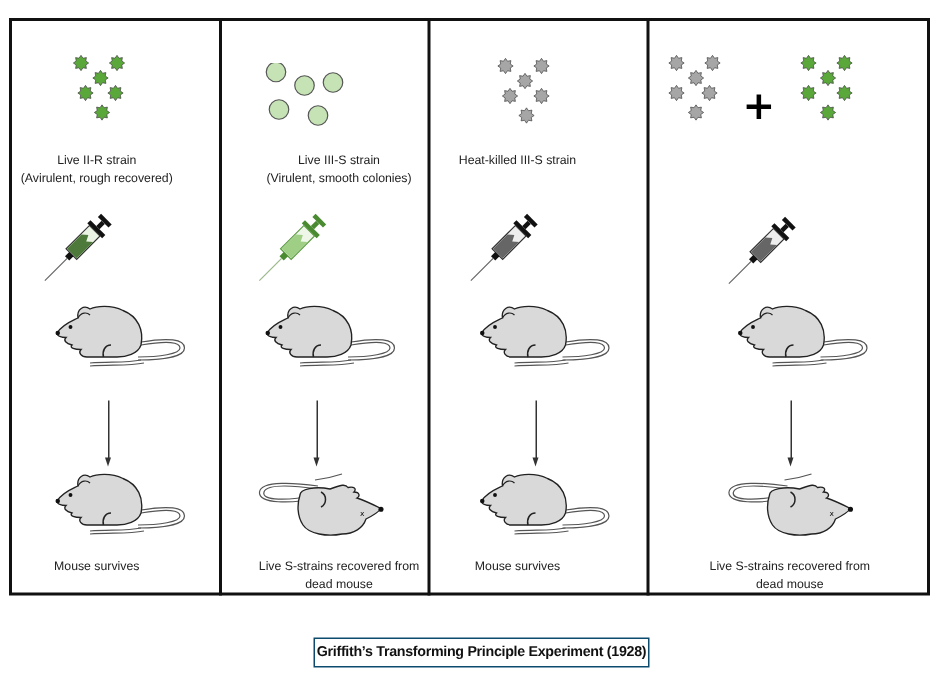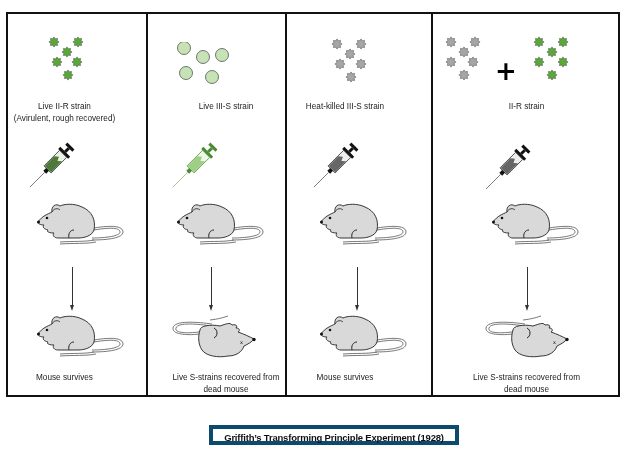--- a/index.html
+++ b/index.html
@@ -5,22 +5,22 @@
   html, body { margin: 0; padding: 0; background: #ffffff; }
   body { width: 625px; height: 458px; position: relative; overflow: hidden;
          font-family: "Liberation Sans", sans-serif; color: #1a1a1a; }
   .frame { position: absolute; left: 6px; top: 12px; width: 614px; height: 385px;
            border: 2px solid #111; box-sizing: border-box; }
   .panel { position: absolute; top: 12px; height: 385px; box-sizing: border-box; }
   .divider { position: absolute; top: 12px; width: 2px; height: 385px; background: #111; }
   .label { position: absolute; left: 0; right: 0; text-align: center; font-size: 8.2px;
            line-height: 11.5px; color: #222; }
   .icon { position: absolute; }
-  .title-box { position: absolute; left: 209px; top: 425px; width: 250px; height: 20px;
-               border: 4px solid #0c4a6e; box-sizing: border-box; text-align: center;
+  .title-box { position: absolute; left: 209px; top: 425px; width: 224px; height: 20px;
+               border: 1px solid #0c4a6e; box-sizing: border-box; text-align: center;
                font-size: 9.5px; font-weight: bold; line-height: 18px; color: #111;
                letter-spacing: -0.2px; }
   .arrow-line { position: absolute; width: 1px; background: #333; }
   .arrow-head { position: absolute; width: 0; height: 0; border-left: 2.5px solid transparent;
                 border-right: 2.5px solid transparent; border-top: 6px solid #333; }
   .plus { position: absolute; font-weight: bold; font-size: 26px; line-height: 26px; color: #000;
           font-family: "DejaVu Sans", sans-serif; }
 </style>
 </head>
 <body>
@@ -101,20 +101,21 @@
 <div class="panel" style="left:148px;width:156px">
   <svg class="icon" style="left:20px;top:30px" width="70" height="50">
     <circle cx="16" cy="6" r="6.5" fill="#c5e3b4" stroke="#555" stroke-width="0.8"></circle>
     <circle cx="35" cy="15" r="6.5" fill="#c5e3b4" stroke="#555" stroke-width="0.8"></circle>
     <circle cx="54" cy="13" r="6.5" fill="#c5e3b4" stroke="#555" stroke-width="0.8"></circle>
     <circle cx="18" cy="31" r="6.5" fill="#c5e3b4" stroke="#555" stroke-width="0.8"></circle>
     <circle cx="44" cy="35" r="6.5" fill="#c5e3b4" stroke="#555" stroke-width="0.8"></circle>
   </svg>
   <div class="label" style="top:89px">
     <div>Live III-S strain</div>
+    <div>(Virulent, smooth colonies)</div>
   </div>
   <svg class="icon" style="left:16px;top:127px" width="56" height="58" viewBox="0 0 56 58">
     <g transform="rotate(45 28 29)">
       <rect x="23" y="-2" width="10" height="3" fill="#4a8a30"></rect>
       <rect x="26.5" y="1" width="3" height="5" fill="#4a8a30"></rect>
       <rect x="21" y="6" width="14" height="3" fill="#4a8a30"></rect>
       <rect x="23" y="9" width="10" height="22" fill="#eef6e8" stroke="#5a9a40" stroke-width="0.8"></rect>
       <path d="M23.5,17 L27,14 L29,18 L32.5,15 L32.5,30.5 L23.5,30.5 Z" fill="#9fcf85"></path>
       <rect x="26" y="31" width="4" height="4" fill="#4a8a30"></rect>
       <line x1="28" y1="35" x2="28" y2="56" stroke="#9ab88a" stroke-width="0.8"></line>
@@ -182,21 +183,20 @@
   <div class="plus" style="left:62px;top:46px">+</div>
   <svg class="icon" style="left:96px;top:20px" width="50" height="60">
     <use href="#star" x="4" y="4" width="12" height="12" fill="#5aa83a"></use>
     <use href="#star" x="28" y="4" width="12" height="12" fill="#5aa83a"></use>
     <use href="#star" x="17" y="14" width="12" height="12" fill="#5aa83a"></use>
     <use href="#star" x="4" y="24" width="12" height="12" fill="#5aa83a"></use>
     <use href="#star" x="28" y="24" width="12" height="12" fill="#5aa83a"></use>
     <use href="#star" x="17" y="37" width="12" height="12" fill="#5aa83a"></use>
   </svg>
   <div class="label" style="top:89px">
-    <div>II-R strain</div>
   </div>
   <svg class="icon" style="left:44px;top:129px" width="56" height="58" viewBox="0 0 56 58">
     <g transform="rotate(45 28 29)">
       <rect x="23" y="-2" width="10" height="3" fill="#111"></rect>
       <rect x="26.5" y="1" width="3" height="5" fill="#111"></rect>
       <rect x="21" y="6" width="14" height="3" fill="#111"></rect>
       <rect x="23" y="9" width="10" height="22" fill="#eeeeee" stroke="#333" stroke-width="0.8"></rect>
       <path d="M23.5,17 L27,14 L29,18 L32.5,15 L32.5,30.5 L23.5,30.5 Z" fill="#666"></path>
       <rect x="26" y="31" width="4" height="4" fill="#111"></rect>
       <line x1="28" y1="35" x2="28" y2="56" stroke="#666" stroke-width="0.8"></line>

